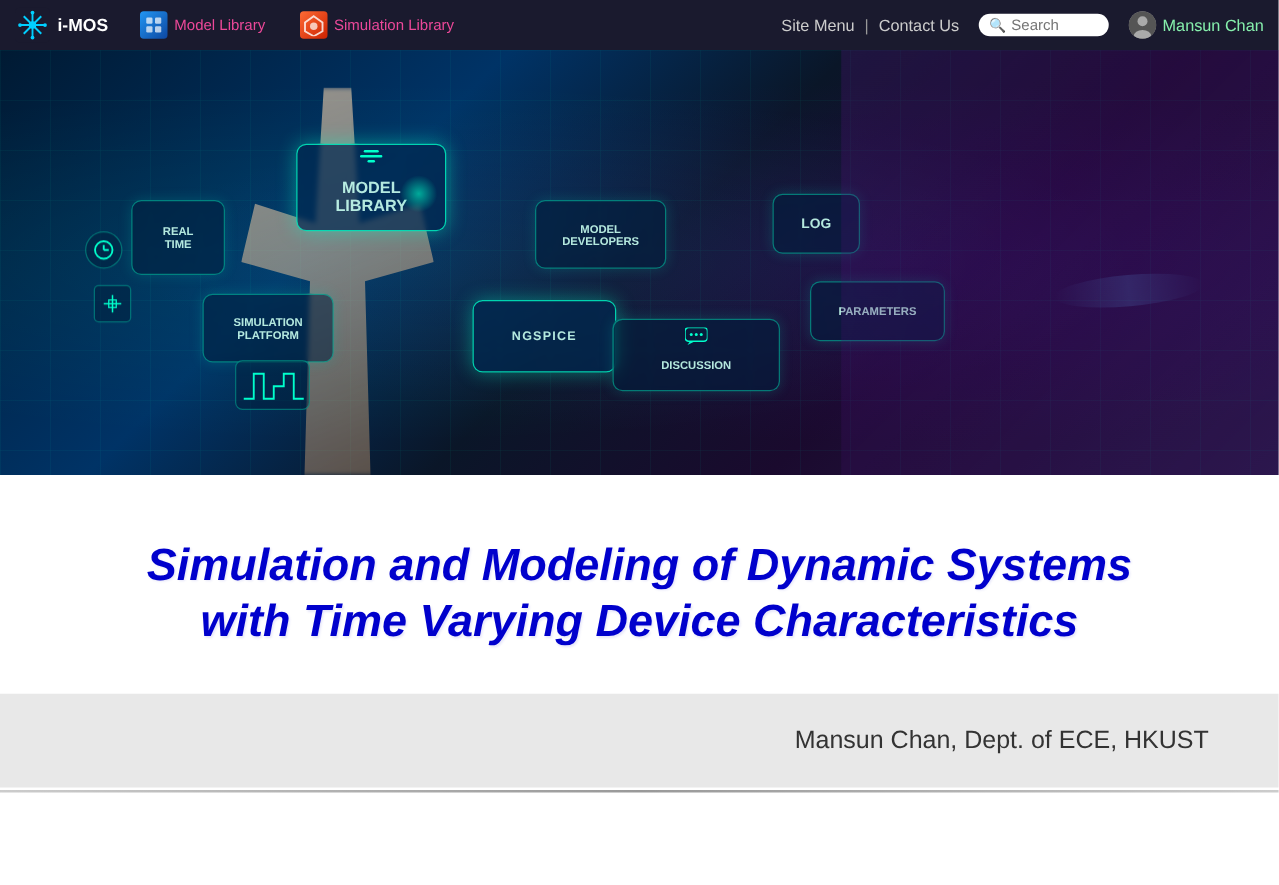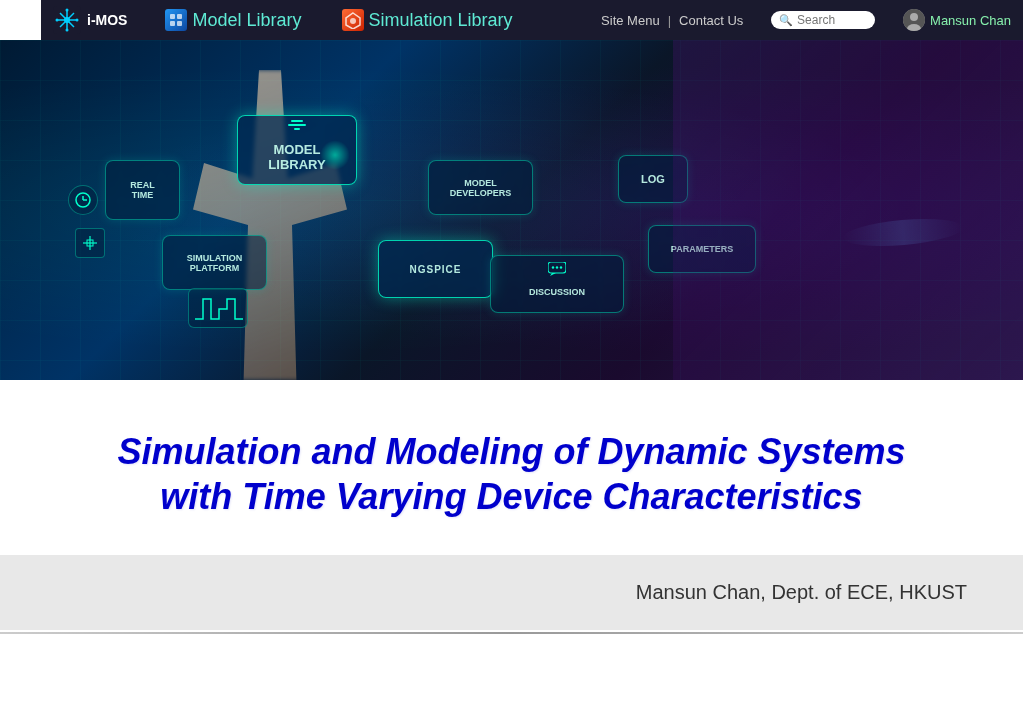--- a/index.html
+++ b/index.html
@@ -5,42 +5,41 @@
     * { margin: 0; padding: 0; box-sizing: border-box; }
     body { width: 1023px; height: 708px; font-family: Arial, sans-serif; overflow: hidden; background: #fff; }
 
     
     .navbar {
       display: flex;
       align-items: center;
       height: 40px;
       background: #1a1a2e;
       padding: 0 12px;
-      gap: 20px;
-      margin-left: 41px;
+      gap: 8px;
     }
     .nav-logo {
       display: flex;
       align-items: center;
       gap: 6px;
       color: #fff;
       font-weight: bold;
       font-size: 14px;
       margin-right: 8px;
     }
     .nav-logo-icon {
       width: 28px;
       height: 28px;
     }
     .nav-item {
       display: flex;
       align-items: center;
       gap: 5px;
-      color: #5eead4;
-      font-size: 18px;
+      color: #ec4899;
+      font-size: 12px;
       padding: 0 10px;
       cursor: pointer;
       white-space: nowrap;
     }
     .nav-item-icon {
       width: 22px;
       height: 22px;
       border-radius: 3px;
     }
     .nav-icon-model {

